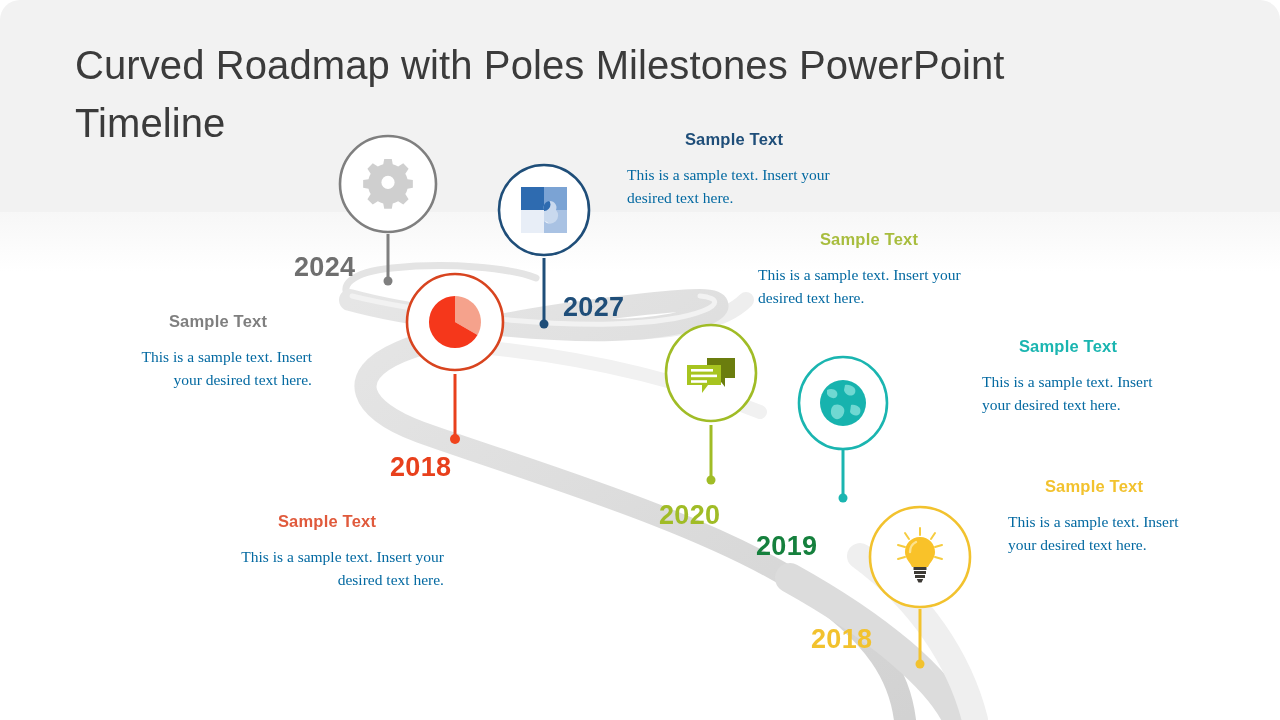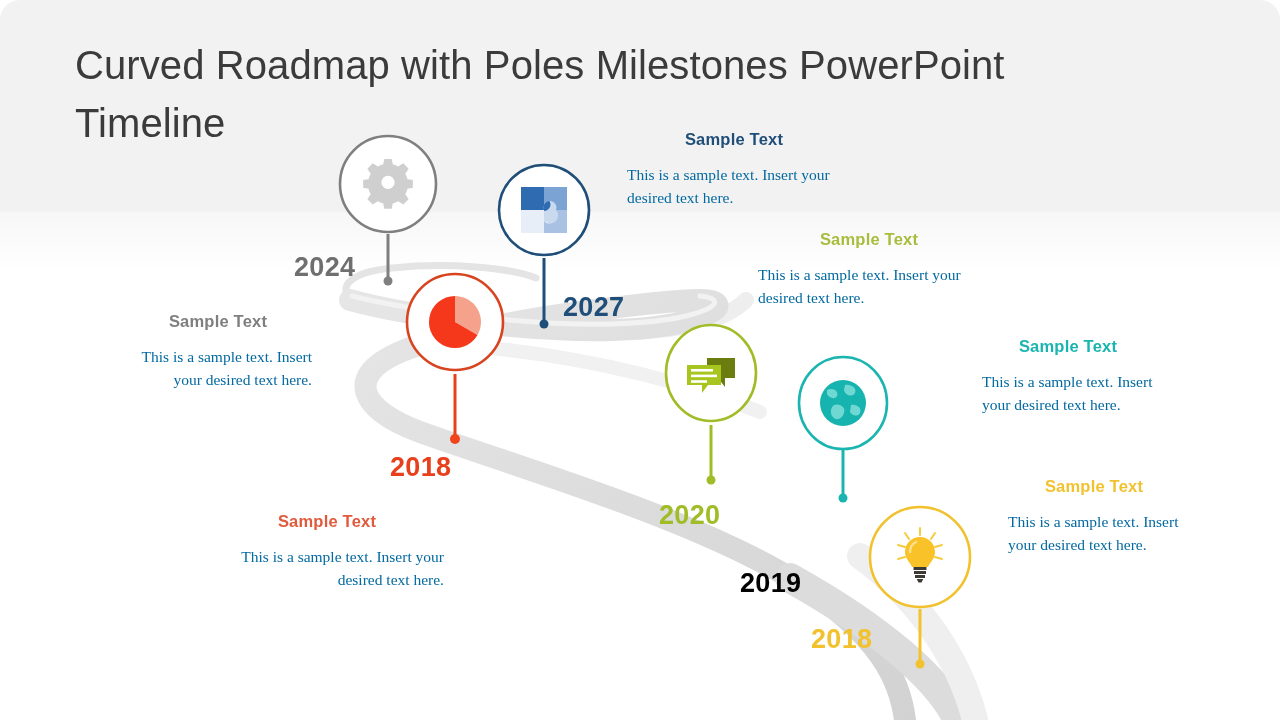--- a/index.html
+++ b/index.html
@@ -238,21 +238,21 @@
       <ellipse cx="50" cy="48" rx="44" ry="46" fill="#ffffff" stroke="#1ab5b0" stroke-width="2.6"></ellipse>
       <g transform="translate(50,48)">
         <circle cx="0" cy="0" r="23" fill="#17b3ae"></circle>
         <path d="M -16 -13 C -10 -16, -4 -12, -6 -7 C -8 -3, -14 -5, -16 -9 Z" fill="#6fd8d2"></path>
         <path d="M 2 -18 C 8 -19, 14 -15, 12 -10 C 9 -5, 2 -8, 1 -13 Z" fill="#6fd8d2"></path>
         <path d="M -9 2 C -3 0, 3 4, 1 10 C -1 17, -8 18, -11 13 C -13 9, -12 4, -9 2 Z" fill="#6fd8d2"></path>
         <path d="M 8 2 C 14 1, 19 5, 17 10 C 15 14, 9 13, 7 9 Z" fill="#6fd8d2"></path>
       </g>
     </svg>
   </div>
-  <div class="year" style="left:740px; top:531px; color:#000000;margin-top:37px;">2019</div>
+  <div class="year" style="left:756px; top:531px; color:#15803d;">2019</div>
   <div class="tb align-left" style="left:968px; top:337px; width:200px;">
     <div class="tb-head" style="color:#1ab5b0;">Sample Text</div>
     <div class="tb-body">This is a sample text. Insert your desired text here.</div>
   </div>
 
   <div class="marker" style="left:868px; top:505px;">
     <svg width="104" height="180" viewBox="0 0 104 180">
       <line x1="52" y1="104" x2="52" y2="158" stroke="#f2c22e" stroke-width="3"></line>
       <circle cx="52" cy="159" r="4.5" fill="#f2c22e"></circle>
       <circle cx="52" cy="52" r="50" fill="#ffffff" stroke="#f2c22e" stroke-width="2.6"></circle>

